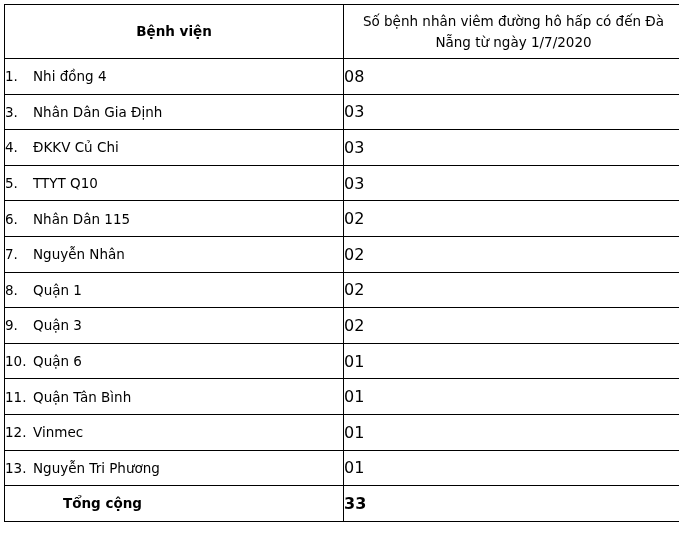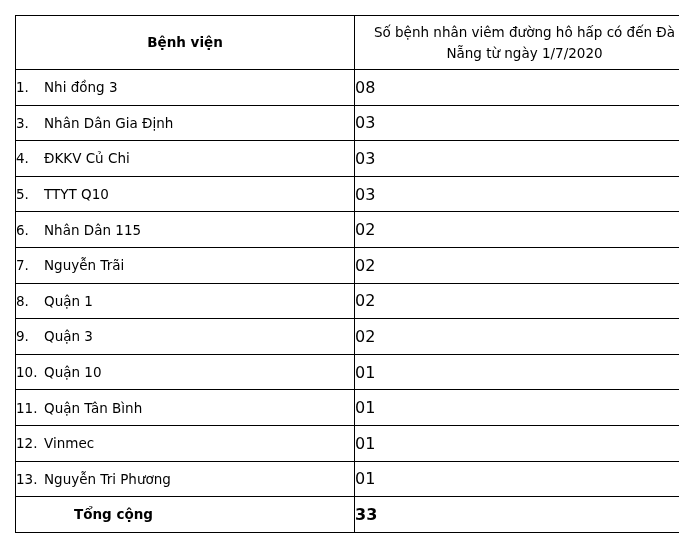--- a/index.html
+++ b/index.html
@@ -11,21 +11,21 @@
     width: 679px;
     height: 538px;
     font-family: "DejaVu Sans", sans-serif;
     color: #000000;
     overflow: hidden;
   }
   .table-wrap {
     width: 679px;
     height: 476px;
     box-sizing: border-box;
-    padding: 15px;
+    padding: 4px;
   }
   table.data-table {
     border-collapse: collapse;
     width: 679px;
     table-layout: fixed;
   }
   table.data-table th,
   table.data-table td {
     border: 1px solid #000000;
     padding: 0;
@@ -80,53 +80,53 @@
       <col class="col-value">
     </colgroup>
     <thead>
       <tr>
         <th class="head-cell head-name">Bệnh viện</th>
         <th class="head-cell head-value">Số bệnh nhân viêm đường hô hấp có đến Đà Nẵng từ ngày 1/7/2020</th>
       </tr>
     </thead>
     <tbody>
       <tr>
-        <td class="row-name"><span class="idx">1.</span><span>Nhi đồng 3</span></td>
+        <td class="row-name"><span class="idx">1.</span><span>Nhi đồng 4</span></td>
         <td class="row-value">08</td>
       </tr>
       <tr>
         <td class="row-name"><span class="idx">3.</span><span>Nhân Dân Gia Định</span></td>
         <td class="row-value">03</td>
       </tr>
       <tr>
         <td class="row-name"><span class="idx">4.</span><span>ĐKKV Củ Chi</span></td>
         <td class="row-value">03</td>
       </tr>
       <tr>
         <td class="row-name"><span class="idx">5.</span><span>TTYT Q10</span></td>
         <td class="row-value">03</td>
       </tr>
       <tr>
         <td class="row-name"><span class="idx">6.</span><span>Nhân Dân 115</span></td>
         <td class="row-value">02</td>
       </tr>
       <tr>
-        <td class="row-name"><span class="idx">7.</span><span>Nguyễn Trãi</span></td>
+        <td class="row-name"><span class="idx">7.</span><span>Nguyễn Nhân</span></td>
         <td class="row-value">02</td>
       </tr>
       <tr>
         <td class="row-name"><span class="idx">8.</span><span>Quận 1</span></td>
         <td class="row-value">02</td>
       </tr>
       <tr>
         <td class="row-name"><span class="idx">9.</span><span>Quận 3</span></td>
         <td class="row-value">02</td>
       </tr>
       <tr>
-        <td class="row-name"><span class="idx">10.</span><span>Quận 10</span></td>
+        <td class="row-name"><span class="idx">10.</span><span>Quận 6</span></td>
         <td class="row-value">01</td>
       </tr>
       <tr>
         <td class="row-name"><span class="idx">11.</span><span>Quận Tân Bình</span></td>
         <td class="row-value">01</td>
       </tr>
       <tr>
         <td class="row-name"><span class="idx">12.</span><span>Vinmec</span></td>
         <td class="row-value">01</td>
       </tr>

